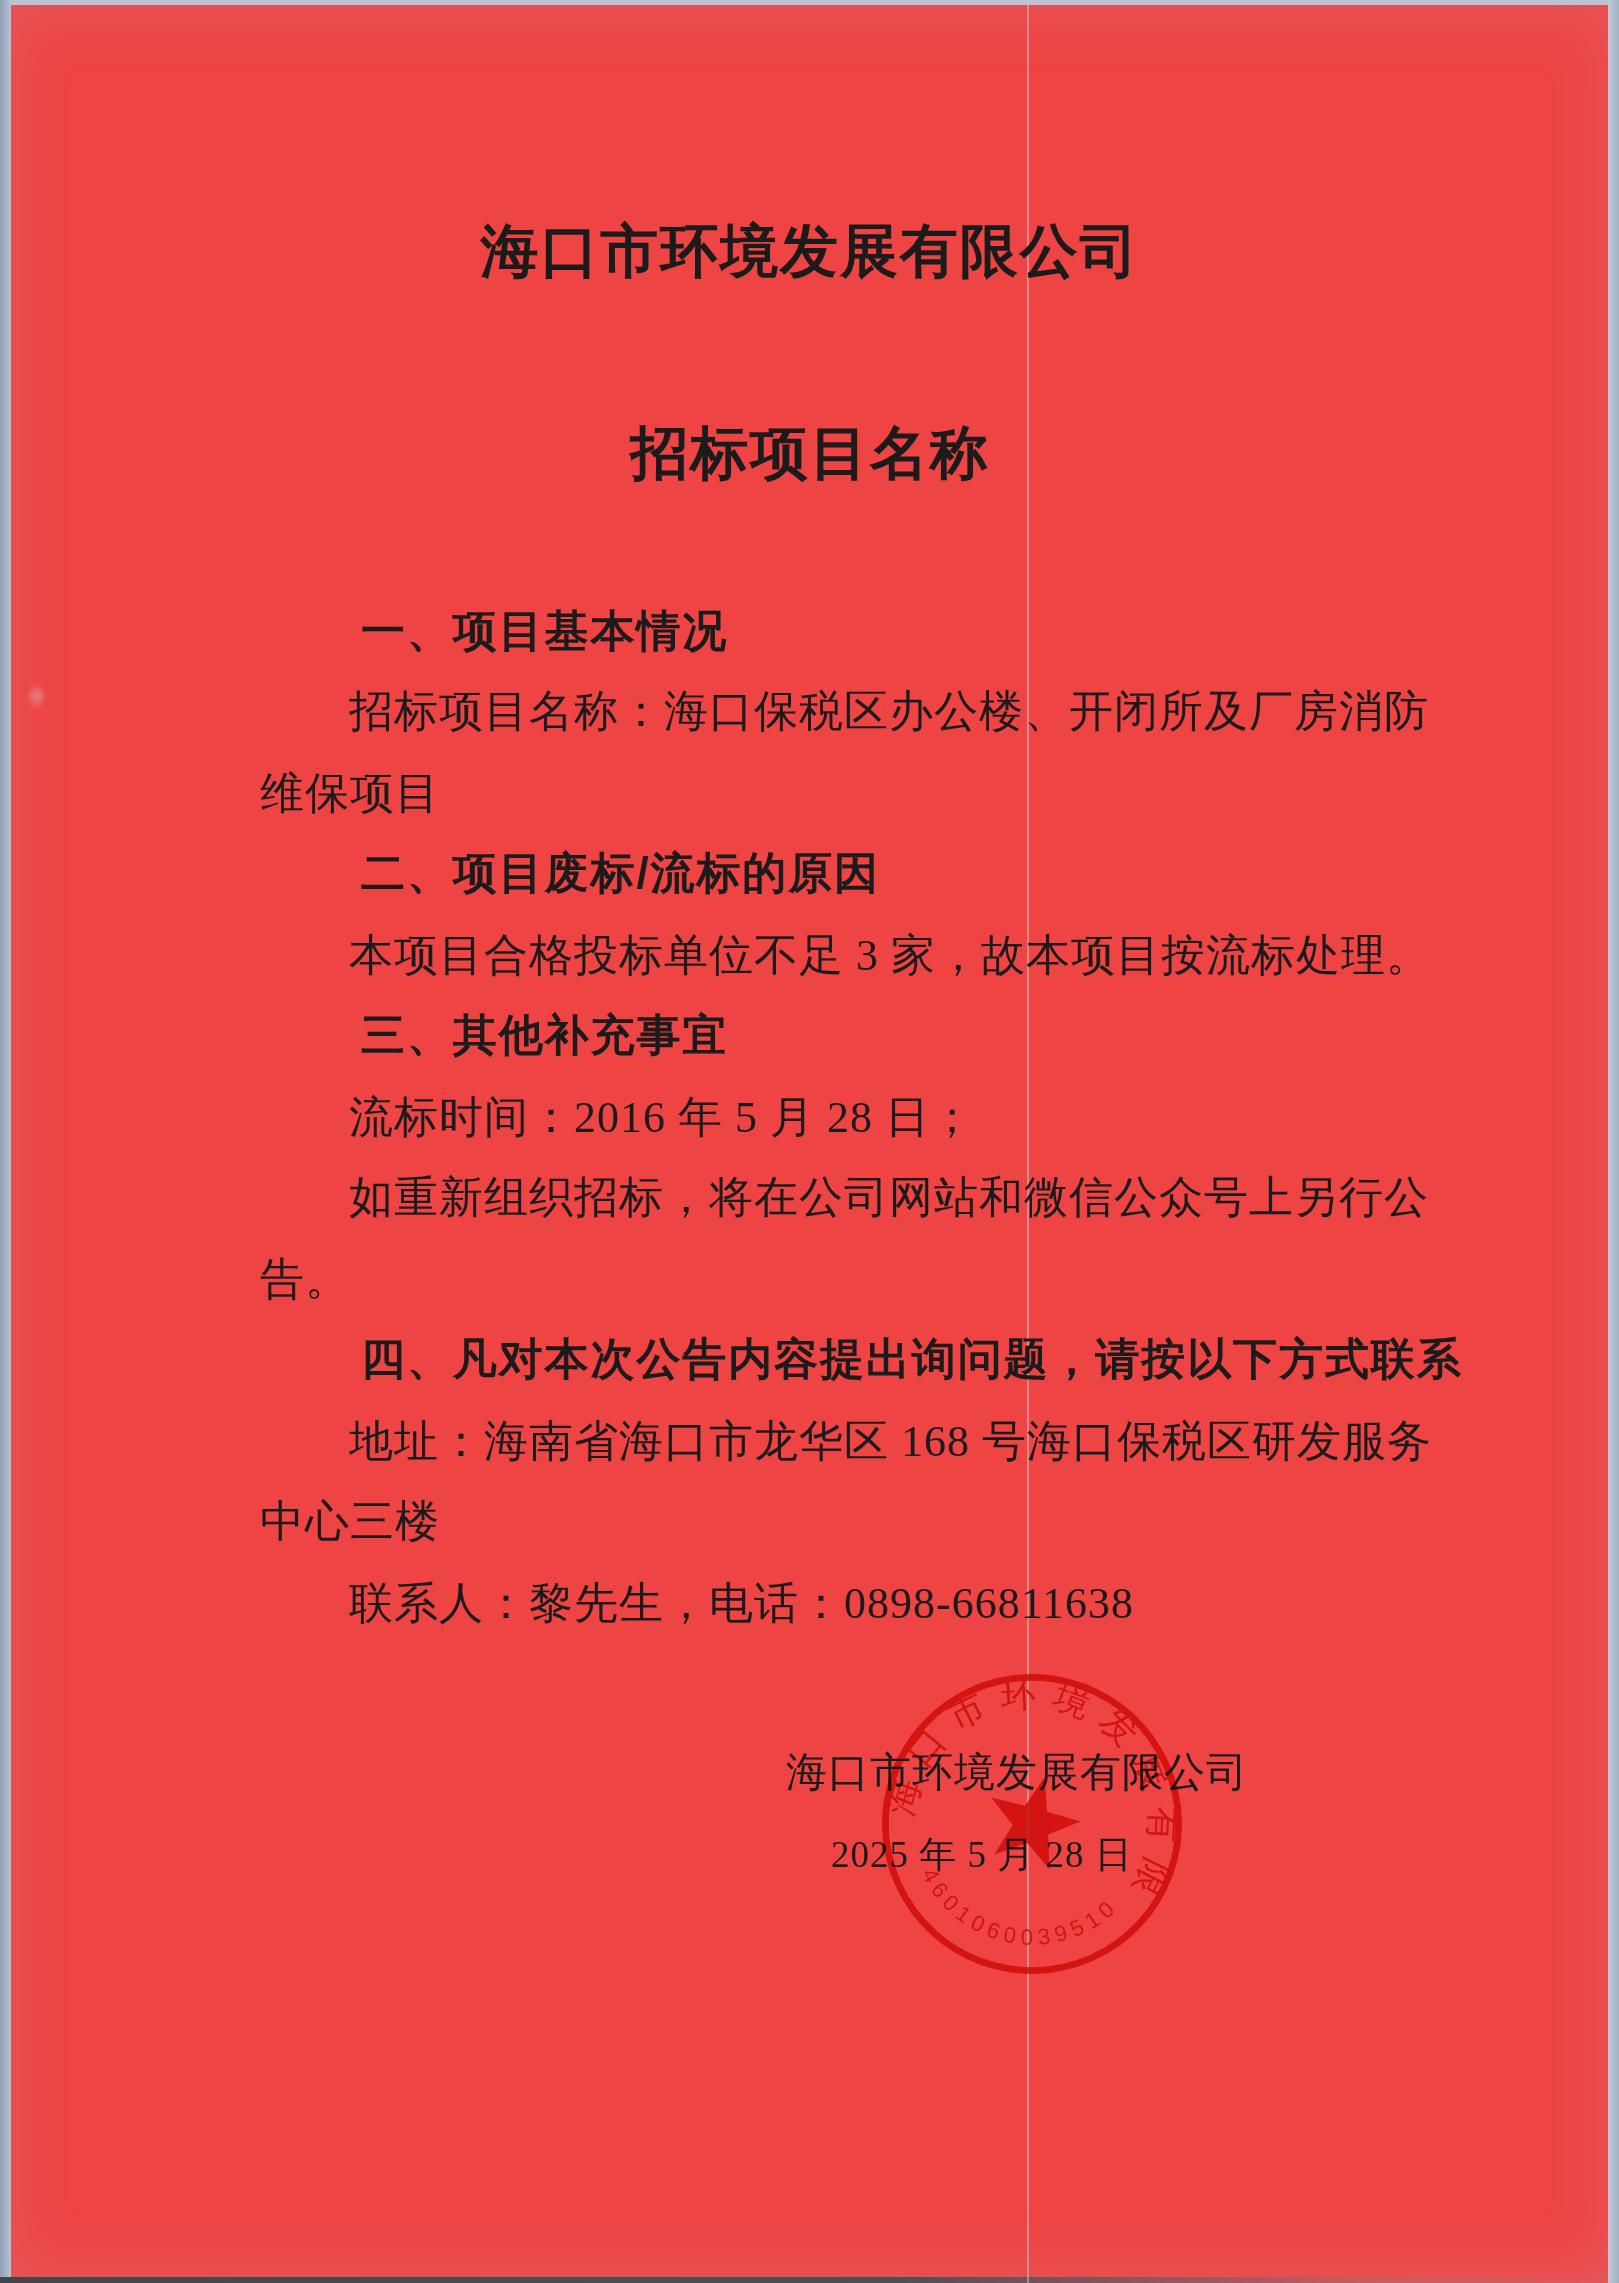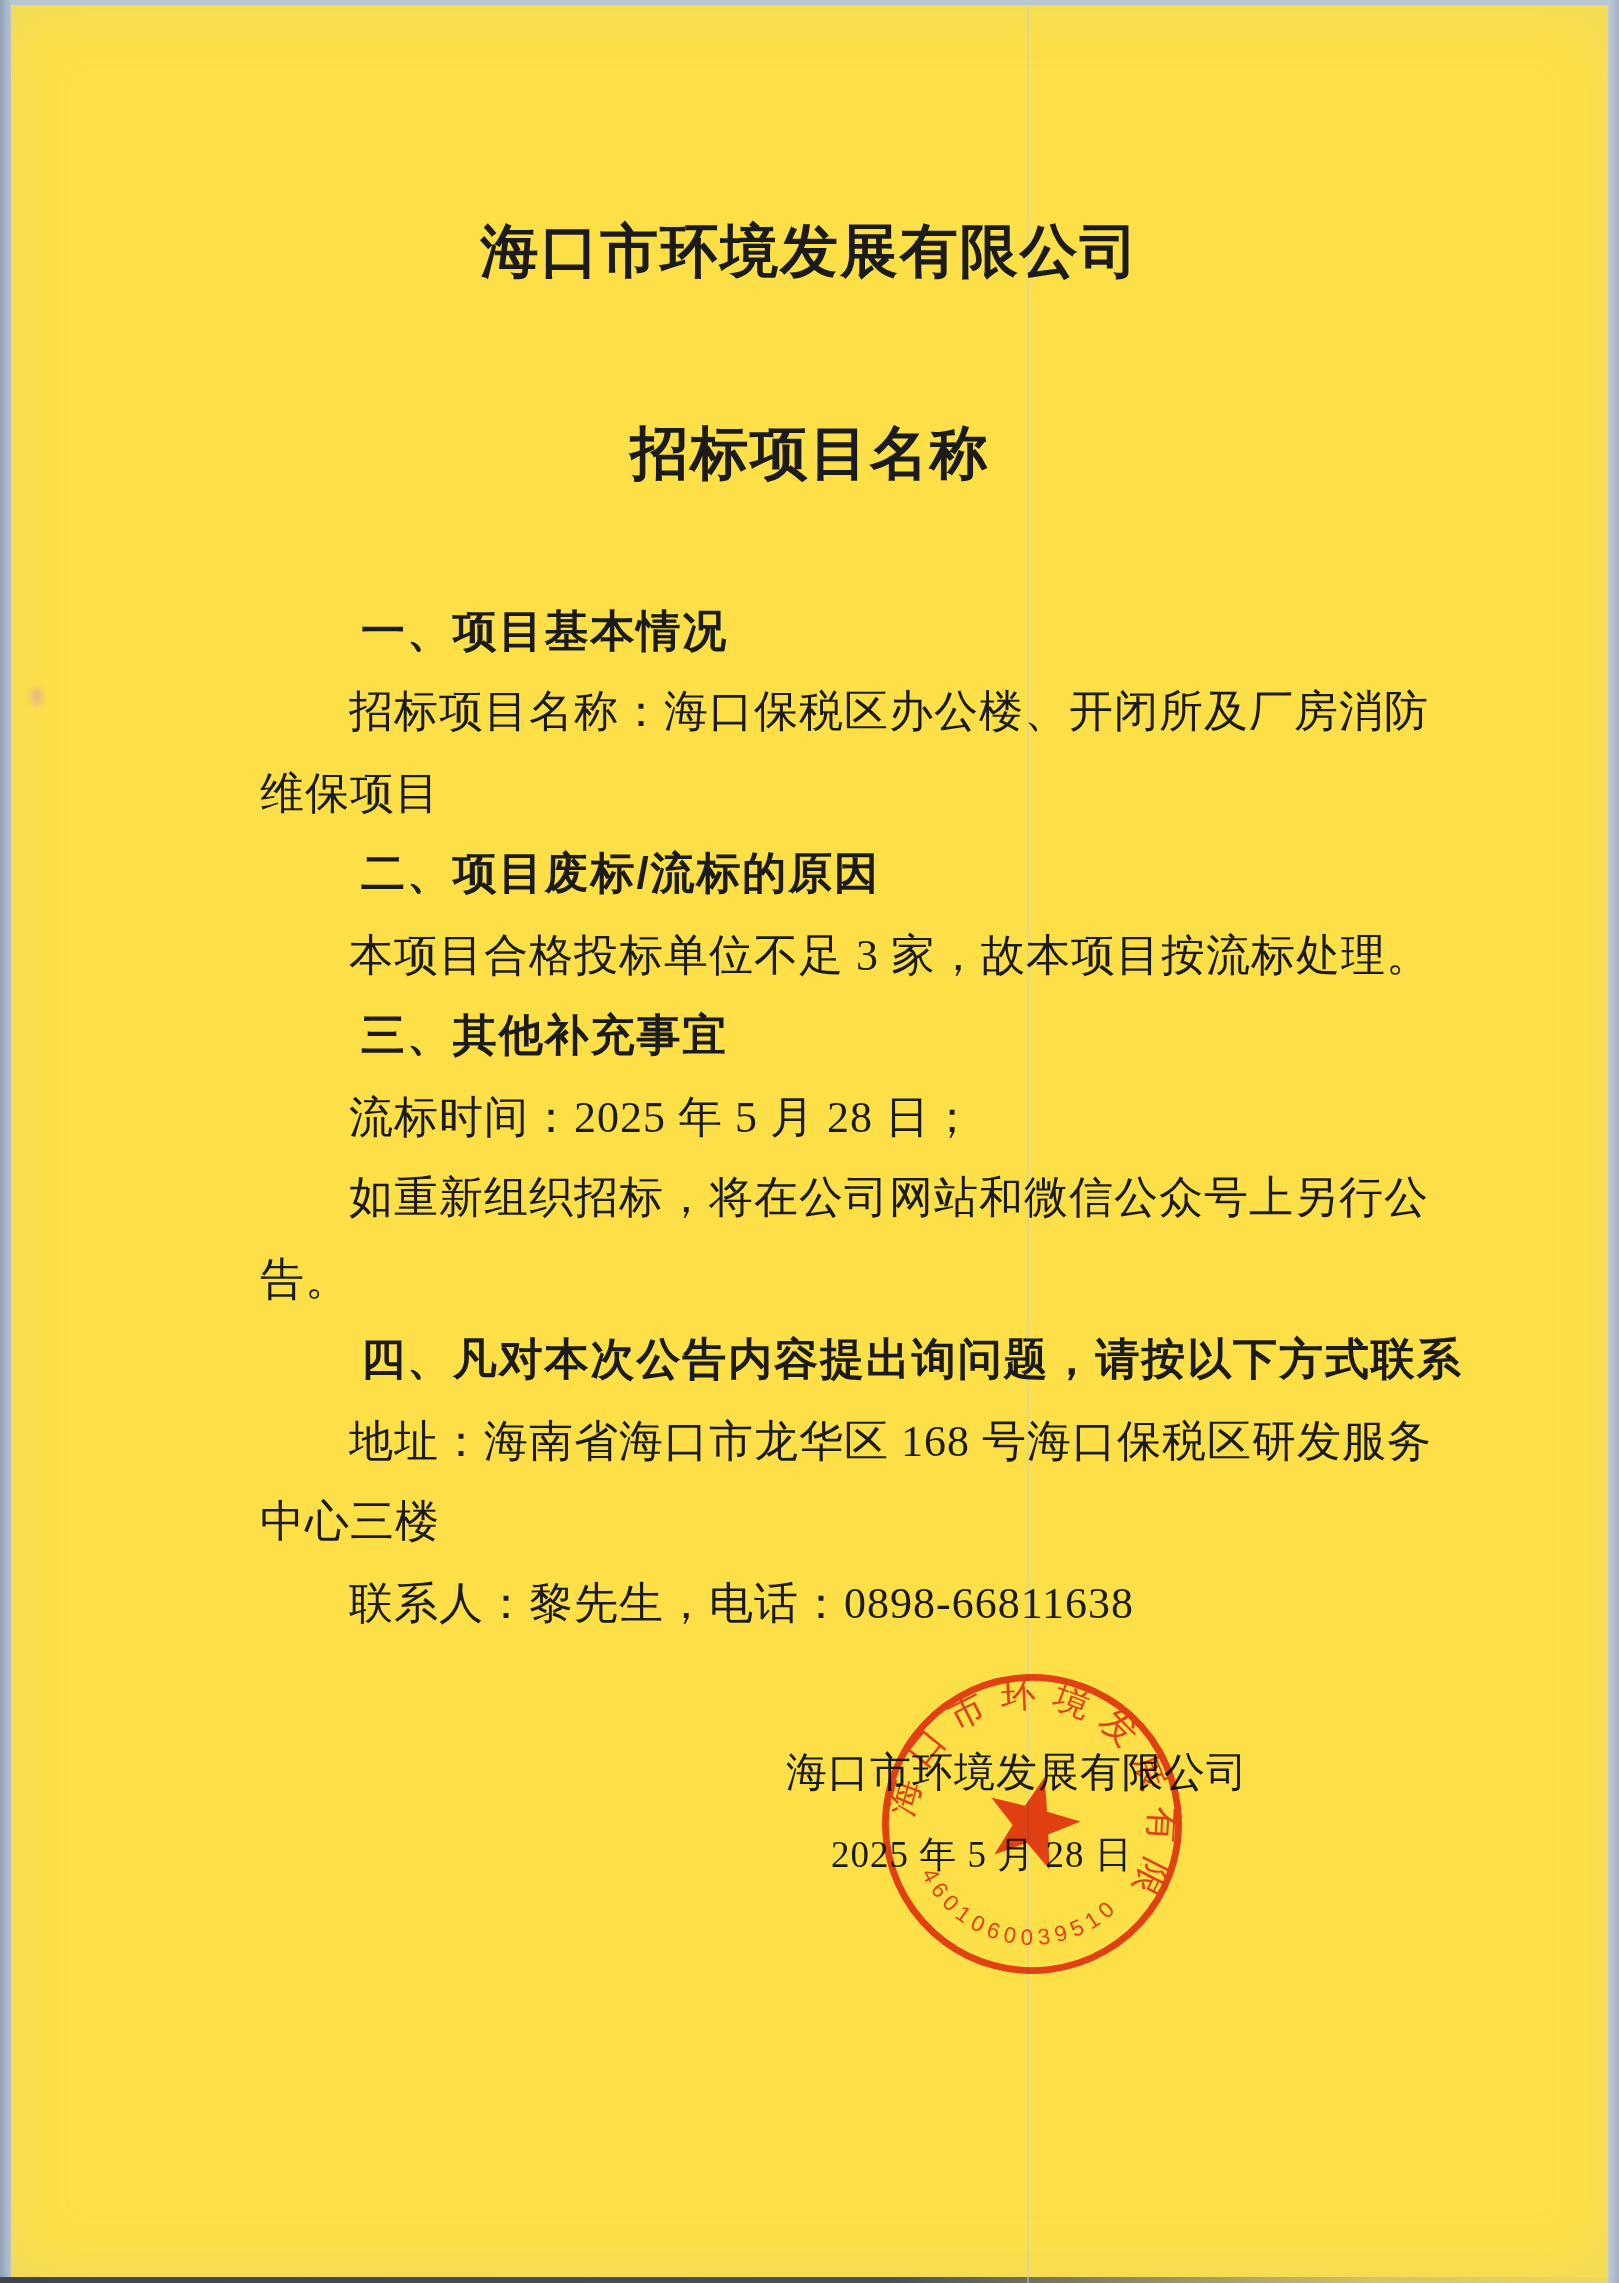--- a/index.html
+++ b/index.html
@@ -1,17 +1,17 @@
 <!DOCTYPE html>
 <html><head>
 <meta charset="utf-8">
 <style>
   html,body{margin:0;padding:0;background:#8fa0b4;}
   .page{
-    position:relative;width:1620px;height:2283px;background:#fde047;overflow:hidden;
+    position:relative;width:1620px;height:2283px;background:#ef4444;overflow:hidden;
     font-family:"Liberation Serif",serif;color:#1b1b1b;
     box-shadow:inset 0 0 68px rgba(175,186,200,0.22);
   }
   
   .edge-left{position:absolute;left:0;top:0;width:10.7px;height:100%;
     background:linear-gradient(to right,#90a1b6,#b6c2d0);}
   .edge-top{position:absolute;left:0;top:0;width:100%;height:4.9px;background:#b9c5d2;}
   .edge-right{position:absolute;right:0;top:0;width:11.6px;height:100%;
     background:linear-gradient(to left,#9cacc0,#c3cdd9);}
   .edge-bottom{position:absolute;left:0;bottom:0;width:100%;height:5.8px;
@@ -50,21 +50,21 @@
 
   <div class="title-line t1">海口市环境发展有限公司</div>
   <div class="title-line t3">招标项目名称</div>
 
   <div class="line heading indent" style="top:602px">一、项目基本情况</div>
   <div class="line indent" style="top:682px">招标项目名称：海口保税区办公楼、开闭所及厂房消防</div>
   <div class="line" style="top:764px">维保项目</div>
   <div class="line heading indent" style="top:844px">二、项目废标/流标的原因</div>
   <div class="line indent" style="top:926px">本项目合格投标单位不足 3 家，故本项目按流标处理。</div>
   <div class="line heading indent" style="top:1006px">三、其他补充事宜</div>
-  <div class="line indent" style="top:1088px">流标时间：2025 年 5 月 28 日；</div>
+  <div class="line indent" style="top:1088px">流标时间：2016 年 5 月 28 日；</div>
   <div class="line indent" style="top:1168px">如重新组织招标，将在公司网站和微信公众号上另行公</div>
   <div class="line" style="top:1250px">告。</div>
   <div class="line heading indent" style="top:1330px">四、凡对本次公告内容提出询问题，请按以下方式联系</div>
   <div class="line indent" style="top:1412px">地址：海南省海口市龙华区 168 号海口保税区研发服务</div>
   <div class="line" style="top:1492px">中心三楼</div>
   <div class="line indent" style="top:1574px">联系人：黎先生，电话：0898-66811638</div>
 
   <div class="sig-company">海口市环境发展有限公司</div>
   <div class="sig-date">2025 年 5 月 28 日</div>
 

